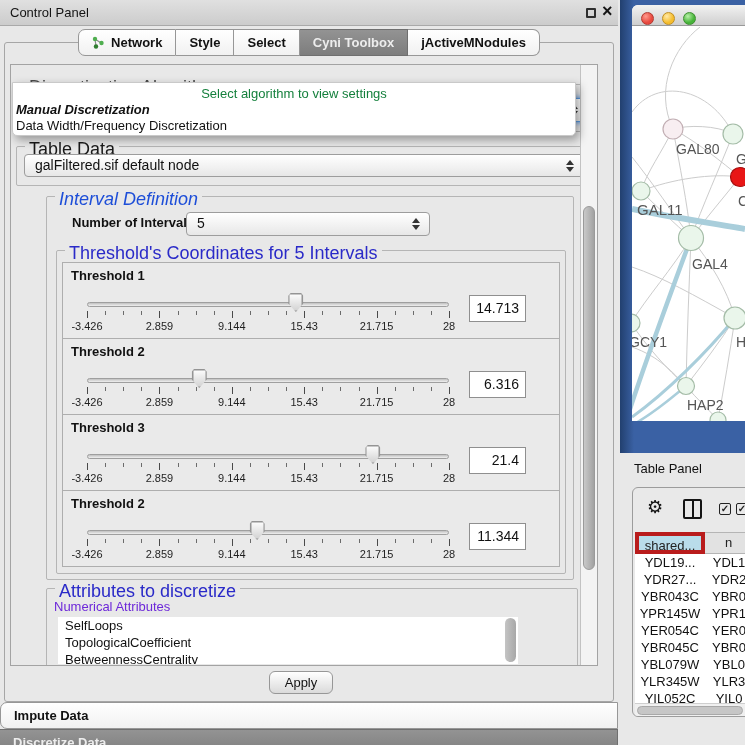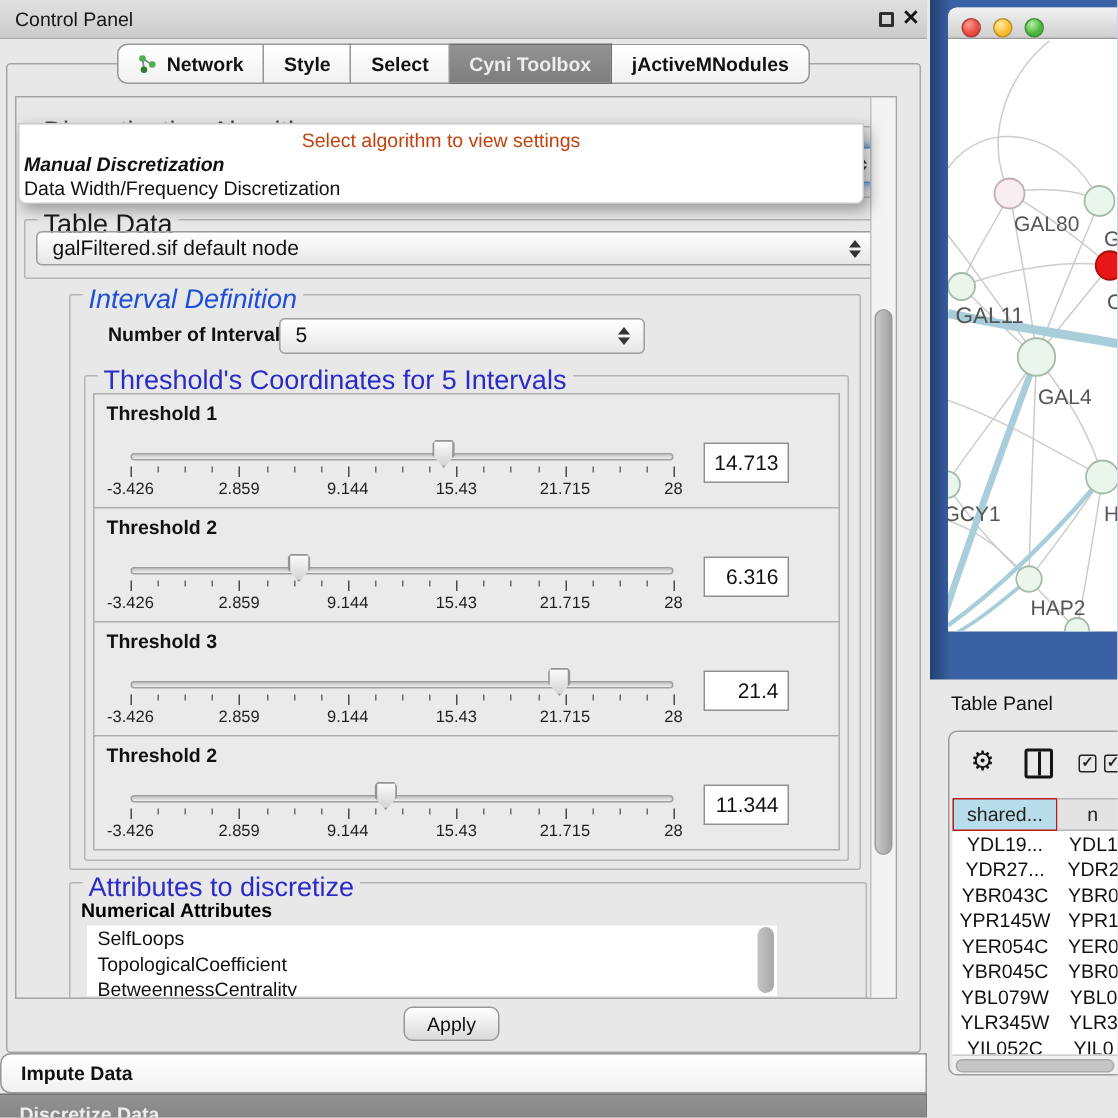--- a/index.html
+++ b/index.html
@@ -43,21 +43,21 @@
     white-space:nowrap; overflow:hidden; }
   .combo.focused { border-color:#5b9ce0; box-shadow:0 0 5px 1px rgba(86,148,222,.9); }
   .spin { position:absolute; right:9px; top:50%; margin-top:-6px; width:8px; height:12px; }
   .spin i { position:absolute; left:0; width:0; height:0; border-left:4px solid transparent; border-right:4px solid transparent; }
   .spin .up { top:0; border-bottom:5px solid #333; }
   .spin .dn { bottom:0; border-top:5px solid #333; }
 
   
   #popup { left:1px; top:17px; width:564px; height:54px; background:#fff; border:1px solid #c9c9c9;
     border-radius:0 0 5px 5px; box-shadow:3px 4px 10px rgba(0,0,0,.35); z-index:50; }
-  .popup-prompt { left:0; top:3px; width:100%; text-align:center; font-size:13px; color:#c2410c; }
+  .popup-prompt { left:0; top:3px; width:100%; text-align:center; font-size:13px; color:#15803d; }
   .popup-item { left:3px; font-size:13px; color:#111; white-space:nowrap; }
 
   
   .t-row { position:absolute; left:0; width:498px; height:77px; background:#eaeaea; border:1px solid #aeaeae; }
   .t-label { position:absolute; left:8px; top:5px; font-size:13px; font-weight:bold; color:#111; }
   .t-track { position:absolute; left:24px; top:39px; width:362px; height:5px; border:1px solid #9f9f9f;
     border-radius:3px; background:linear-gradient(#c0c0c0,#f0f0f0); }
   .t-thumb { position:absolute; top:30px; width:15px; height:19px;
     background:linear-gradient(#ffffff,#cfcfcf);
     clip-path:polygon(15% 0,85% 0,100% 14%,100% 55%,50% 100%,0 55%,0 14%);
@@ -94,21 +94,21 @@
   #tp-title { left:634px; top:461px; font-size:13px; color:#111; }
   #tp-box { left:632px; top:487px; width:122px; height:230px; background:#e9e9e9;
     border:1px solid #9c9c9c; border-radius:6px; overflow:hidden; }
   .gear { position:absolute; left:14px; top:8px; font-size:18px; color:#141414; }
   .colicon { position:absolute; left:50px; top:11px; width:19px; height:20px; border:2px solid #141414; border-radius:2px; }
   .colicon i { position:absolute; left:7px; top:0; width:2px; height:16px; background:#141414; }
   .chk { position:absolute; top:15px; width:12px; height:12px; border:1.5px solid #222; border-radius:2px;
     font-size:10px; line-height:10px; text-align:center; font-weight:bold; color:#222; }
   #tp-header { position:absolute; left:2px; top:44px; display:flex; }
   .tp-h { font-size:13px; text-align:center; line-height:20px; color:#222; height:22px; }
-  .tp-h1 { width:70px; background:#b9dcea; border:1px solid #b91c1c; }
+  .tp-h1 { width:70px; background:#b9dcea; border:4px solid #b91c1c; }
   .tp-h2 { width:48px; background:#e2e2e2; border:1px solid #b5b5b5; border-left:none; }
   #tp-rows { position:absolute; left:2px; top:66px; width:118px; height:149px; overflow:hidden; background:#fff; }
   .tp-row { display:flex; height:17px; }
   .tp-row span { font-size:13px; line-height:17px; text-align:center; color:#111; white-space:nowrap; overflow:hidden; }
   .tp-c1 { width:70px; } .tp-c2 { width:48px; }
   #tp-hsb { position:absolute; left:2px; top:215px; width:118px; height:13px; background:#f0f0f0; border-top:1px solid #cfcfcf; }
   #tp-hsb i { position:absolute; left:2px; top:2px; width:106px; height:9px; background:#c6c6c6;
     border:1px solid #a8a8a8; border-radius:5px; }
 </style>
 </head>
@@ -330,21 +330,21 @@
         <div class="t-ticklabel" style="left: 287.6px;">21.715</div>
         <div class="t-ticklabel" style="left: 360px;">28</div>
         <div class="t-thumb" style="left: 186.64px;"></div>
         <div class="t-value">11.344</div>
       </div>
     </div>
 
   <div class="group" style="left:35px;top:523px;width:532px;height:82px;">
     <div class="group-label blue-t">Attributes to discretize</div>
   </div>
-  <div class="abs" style="left:43px;top:534px;font-size:13px;font-weight:bold;color:#000000;">Numerical Attributes</div>
+  <div class="abs" style="left:43px;top:534px;font-size:13px;font-weight:normal;color:#6d28d9;">Numerical Attributes</div>
   <div id="attr-list">
     <div id="attr-list-items">
         <div class="attr-item">SelfLoops</div>
         <div class="attr-item">TopologicalCoefficient</div>
         <div class="attr-item">BetweennessCentrality</div>
       </div>
     <div id="attr-vsb"></div>
   </div>
 
   <div class="abs" id="vsb-track"></div>

